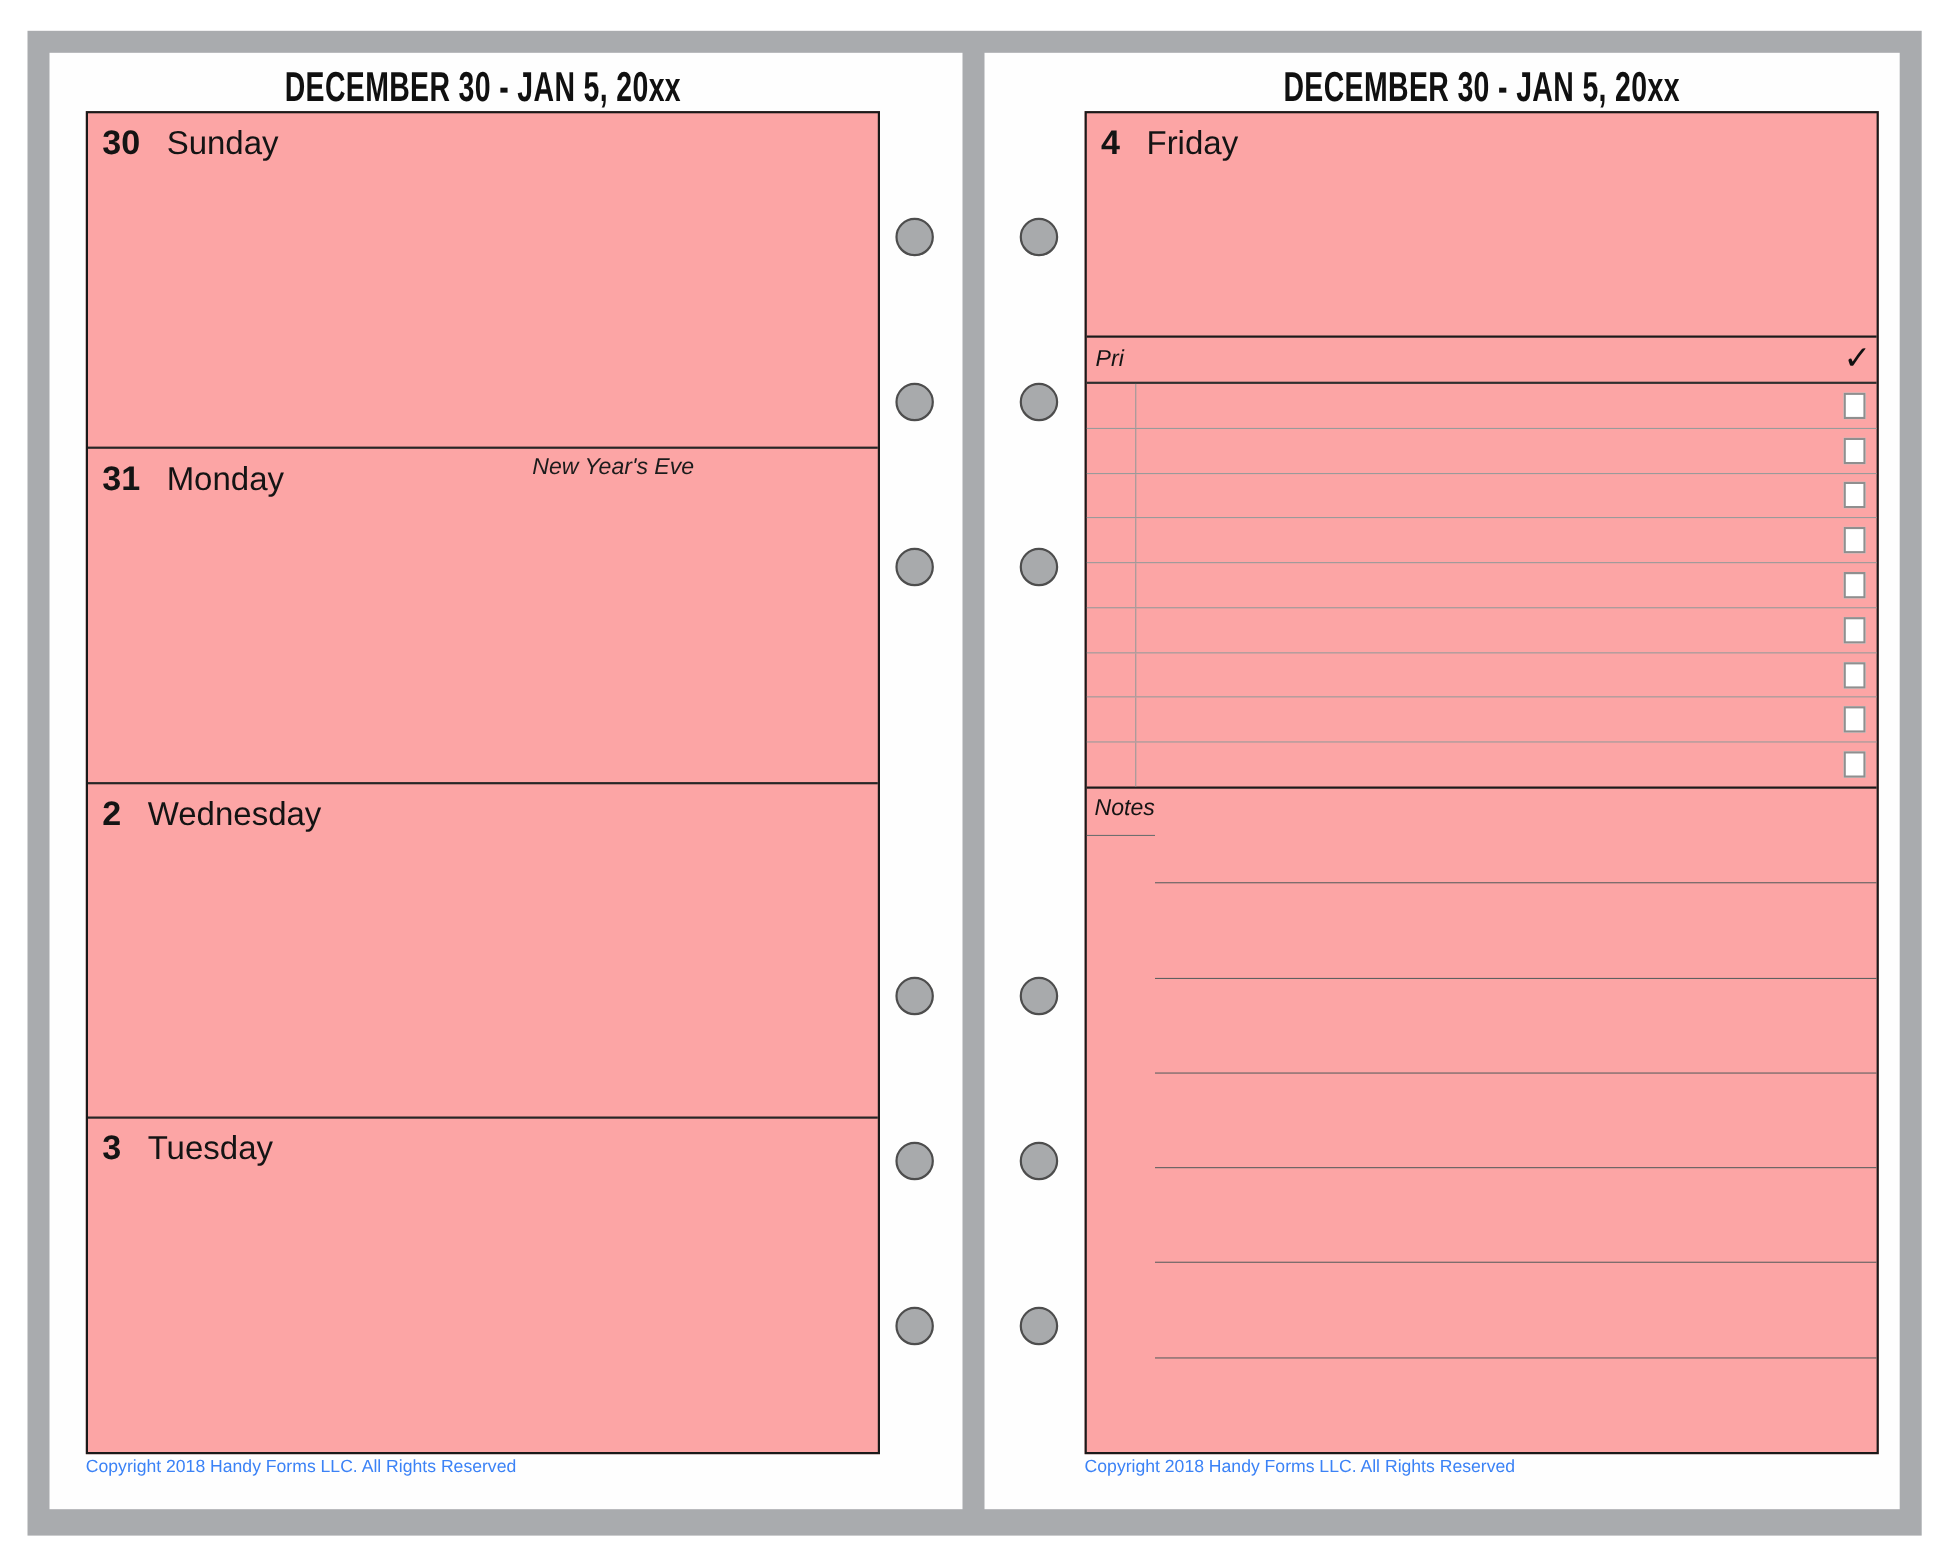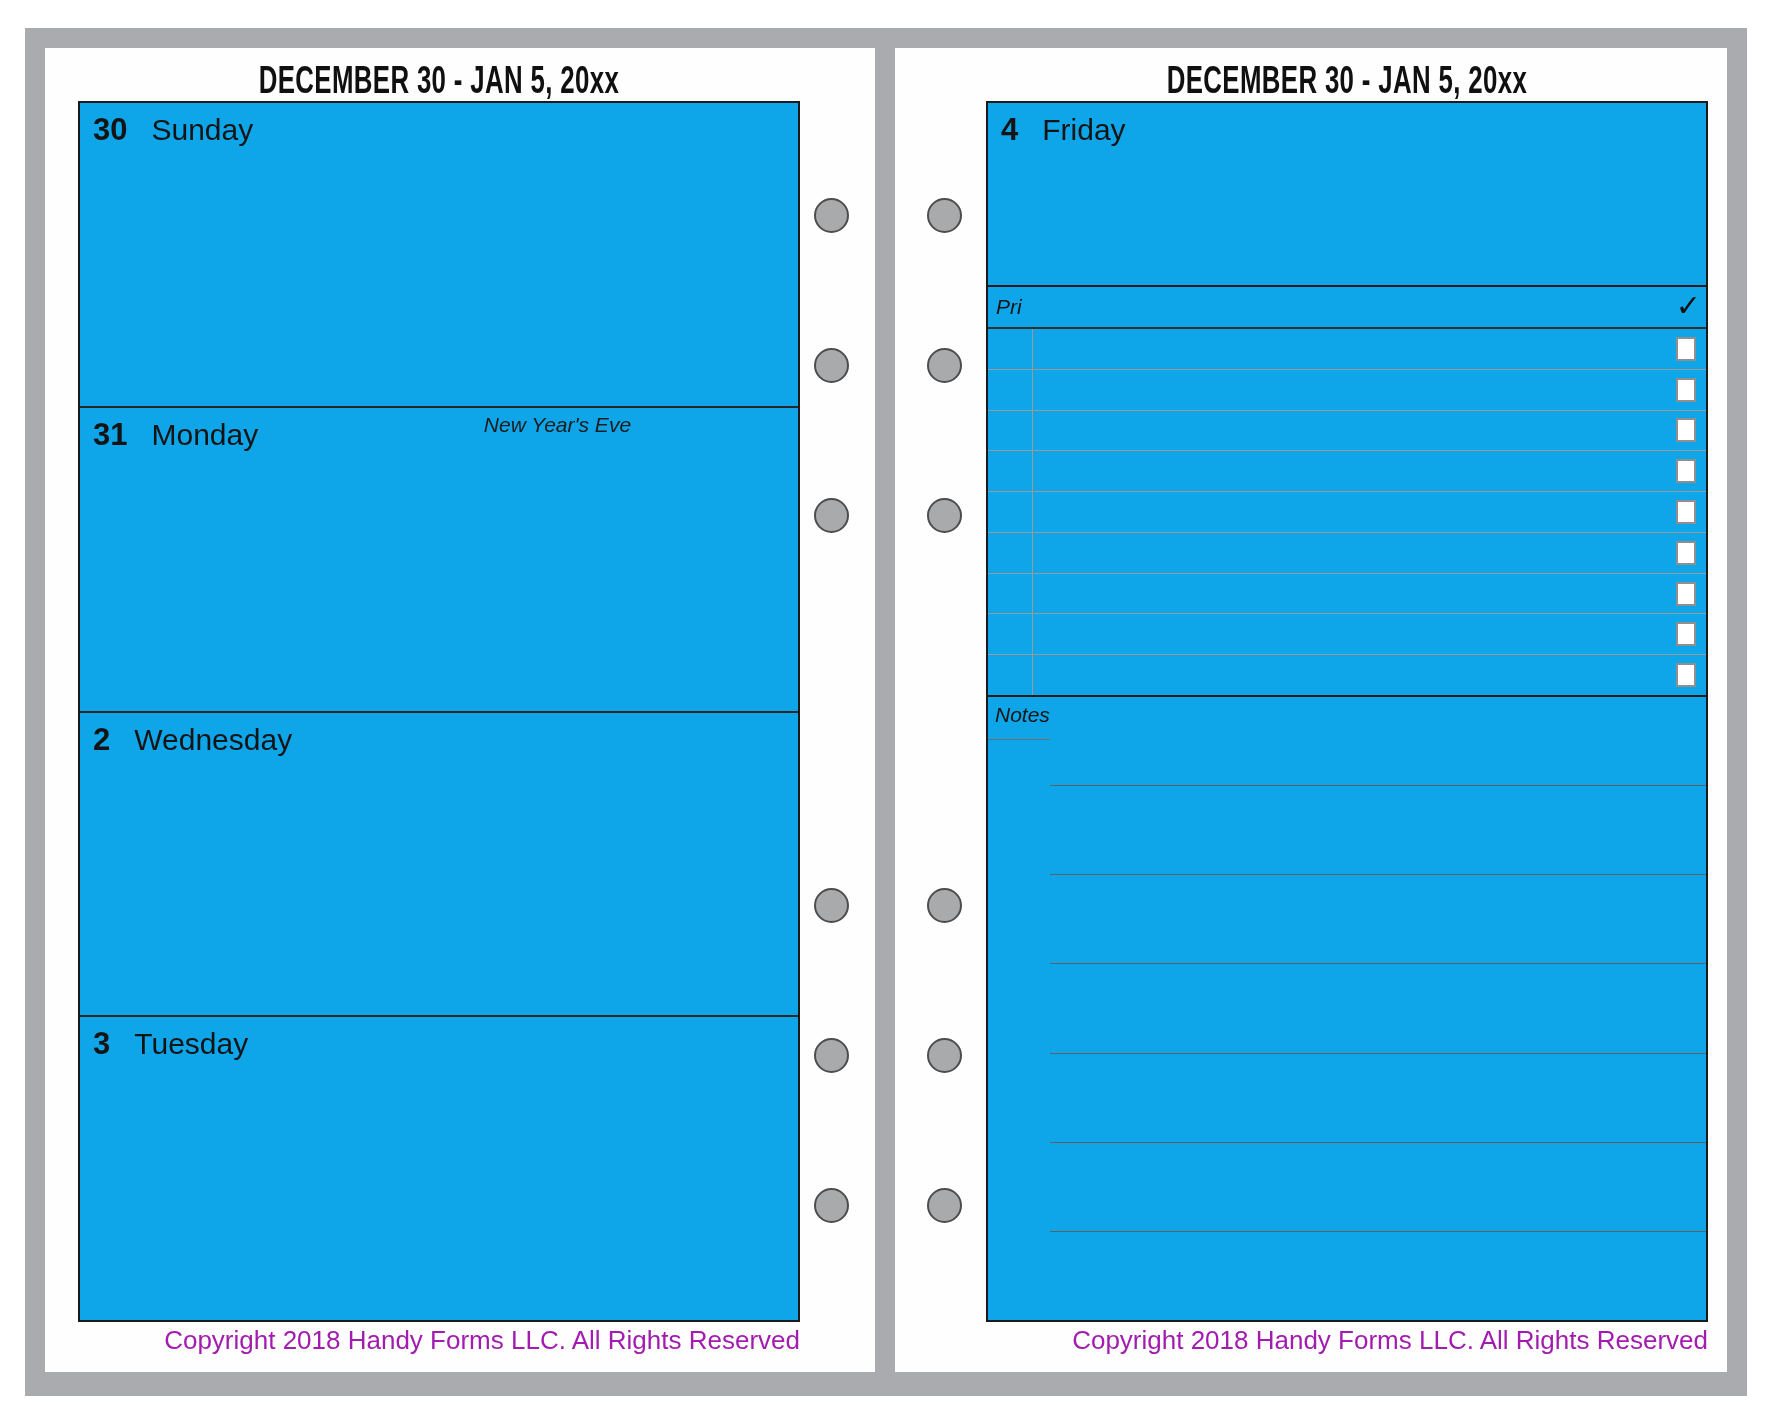--- a/index.html
+++ b/index.html
@@ -34,21 +34,21 @@
   .title-text{
     display:inline-block;
     font-size:38px;font-weight:bold;letter-spacing:.5px;
     transform:scaleX(.68);transform-origin:50% 50%;
     color:#101010;
   }
 
   
   .day-table{
     position:absolute;left:33px;top:53px;width:722px;height:1221px;
-    border:2px solid #1a1a1a;box-sizing:border-box;background:#0ea5e9;
+    border:2px solid #1a1a1a;box-sizing:border-box;background:#fca5a5;
     display:flex;flex-direction:column;
   }
   .page-right .day-table{left:91px;}
 
   .days-wrap{display:flex;flex-direction:column;height:100%;}
   .day-row{position:relative;box-sizing:border-box;flex:1;}
   .day-row + .day-row{border-top:2px solid #262626;}
 
   #right-days .day-row{flex:none;height:182px;}
   #right-days .day-row:nth-child(2){height:243px;border-top:2px solid #262626;}
@@ -58,21 +58,21 @@
   .day-name{font-size:30px;margin-left:24px;}
   .holiday{
     position:absolute;top:5px;left:33%;width:67%;
     text-align:center;font-style:italic;font-size:21px;color:#1c1c1c;
   }
 
   
   .todo-section{
     box-sizing:border-box;height:410px;
     border-top:2px solid #1a1a1a;
-    display:flex;flex-direction:column;
+    display:flex;flex-direction:column;margin-top:20px;
   }
   .todo-header{
     position:relative;height:40px;flex:none;
     border-bottom:2px solid #2f2f2f;box-sizing:content-box;
   }
   .todo-pri{position:absolute;left:8px;top:8px;font-style:italic;font-size:21px;}
   .todo-title{
     position:absolute;left:0;right:0;top:6px;text-align:center;
     font-style:italic;font-size:23px;
   }
@@ -103,21 +103,21 @@
     font-style:italic;font-size:21px;
     padding:6px 0 0 7px;box-sizing:content-box;
   }
   .notes-rows{display:flex;flex-direction:column;flex:1;}
   .notes-row{flex:1;}
   .notes-row:not(:last-child){border-bottom:1px solid #606060;}
 
   
   .copyright{
     position:absolute;top:1277px;left:33px;width:722px;
-    text-align:right;font-size:26px;color:#a21caf;
+    text-align:left;font-size:16px;color:#3b82f6;
   }
   .page-right .copyright{left:91px;}
 
   
   .hole{
     position:absolute;width:35px;height:35px;border-radius:50%;
     background:#a8aaac;border:2px solid #4d4d4d;box-sizing:border-box;
   }
 </style>
 </head>

